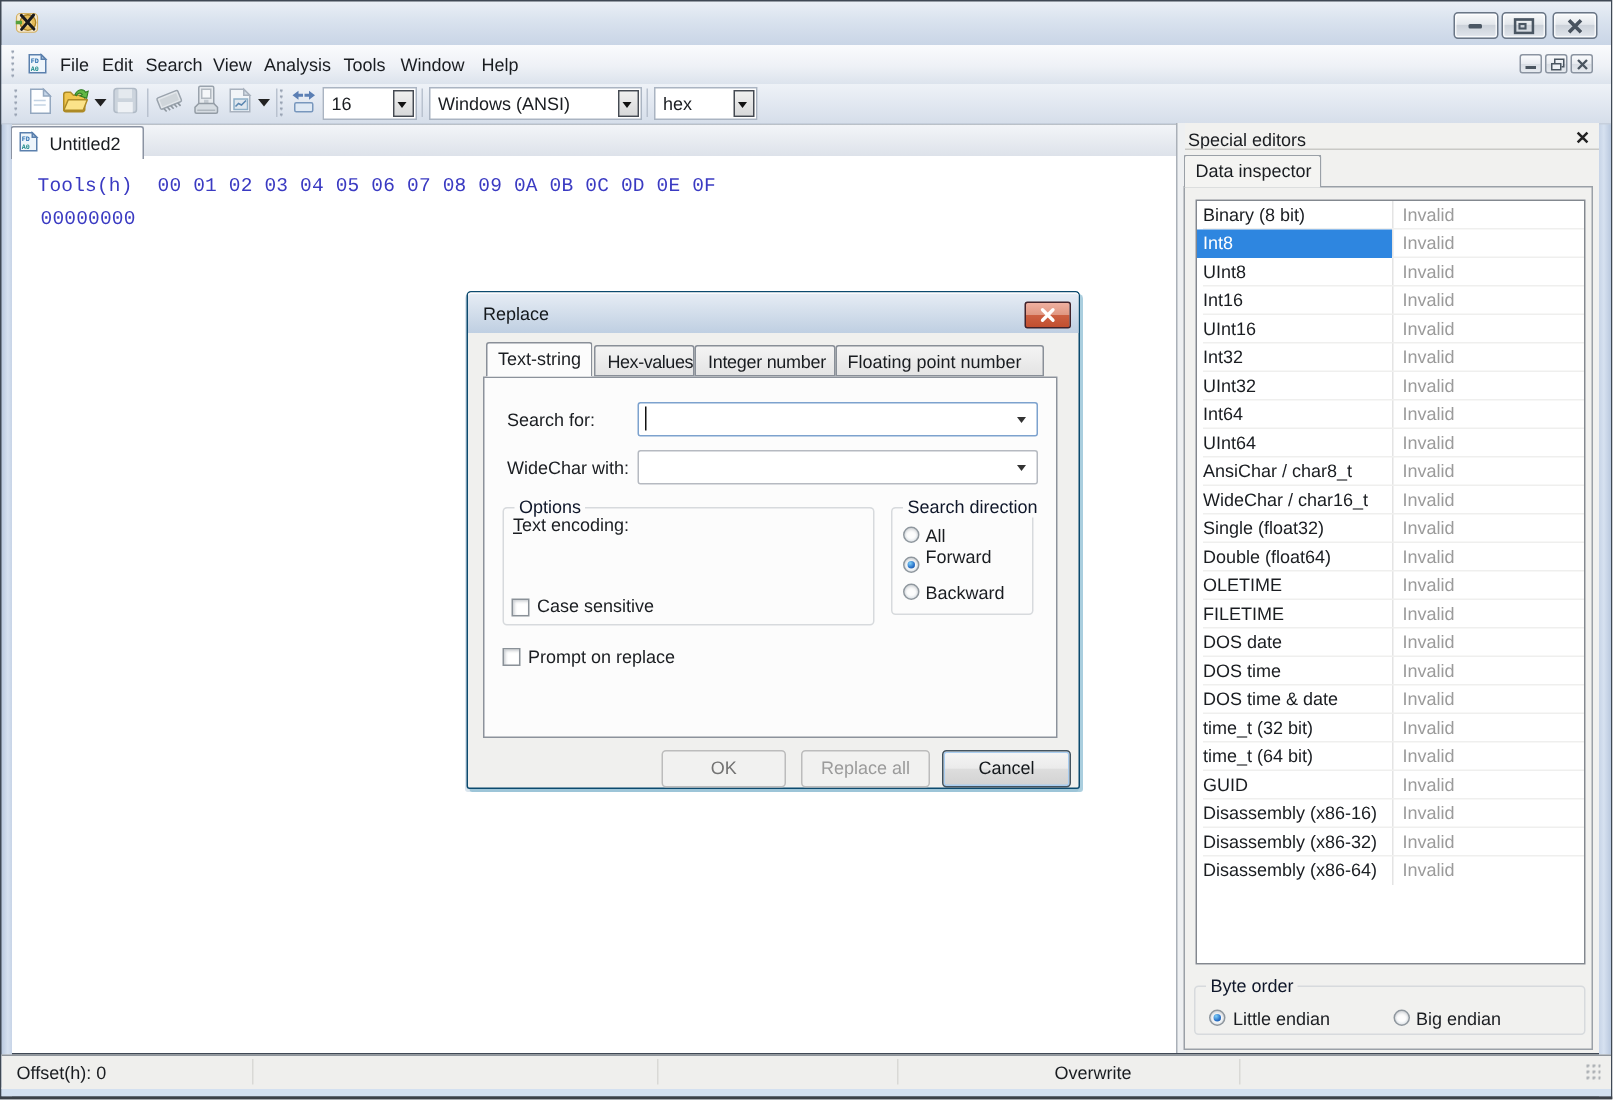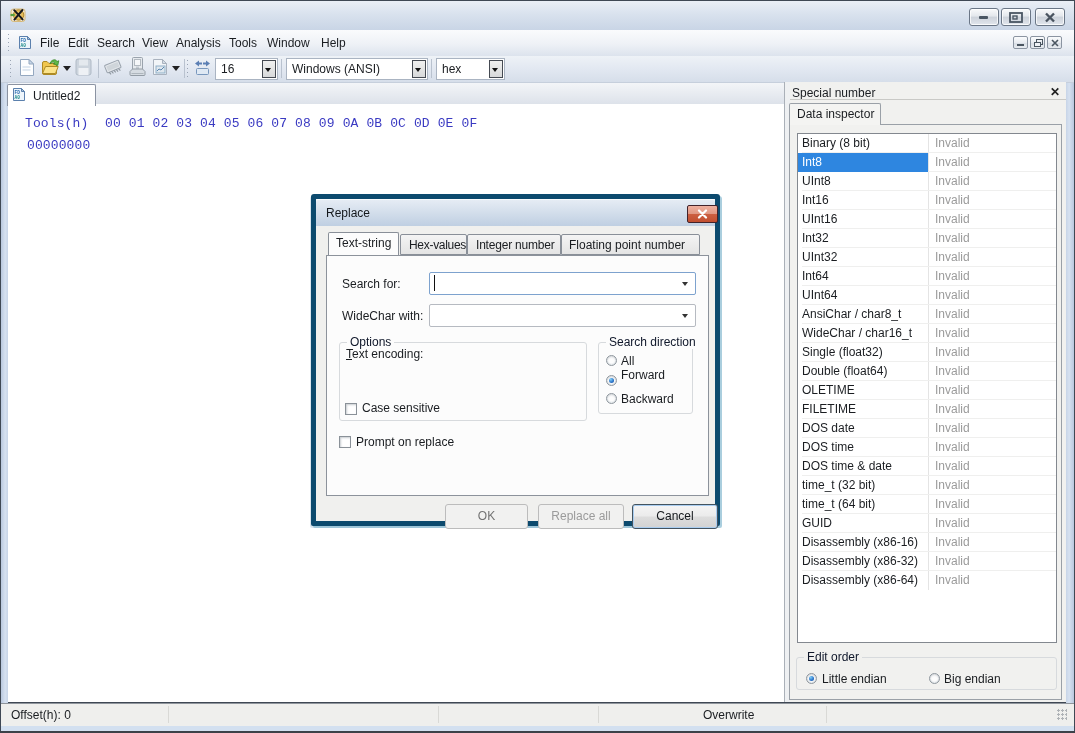--- a/index.html
+++ b/index.html
@@ -167,21 +167,21 @@
  <text x="2.5" y="12" font-size="4.5" font-family="Liberation Mono" fill="#1d8a8a" font-weight="bold">A0</text>
 </svg>
 <div class="tx" style="left:33px;top:89px;">Untitled2</div>
 <div class="tx mono" style="left:25px;top:116px;">Tools(h)</div>
 <div class="tx mono" style="left:105px;top:116px;">00 01 02 03 04 05 06 07 08 09 0A 0B 0C 0D 0E 0F</div>
 <div class="tx mono" style="left:27px;top:138px;">00000000</div>
 
 <div class="a" style="left:784px;top:82px;width:6px;height:620px;background:#eef0f2;border-left:1px solid #aab0b8;border-right:1px solid #aab0b8;"></div>
 
 <div class="a" style="left:790px;top:82px;width:276px;height:620px;background:#f1f1ef;"></div>
-<div class="tx" style="left:792px;top:86px;">Special number</div>
+<div class="tx" style="left:792px;top:86px;">Special editors</div>
 <div class="tx" style="left:1050px;top:85px;font-weight:bold;color:#222;">✕</div>
 <div class="a" style="left:790px;top:99px;width:276px;height:1px;background:#c9c9c6;"></div>
 <div class="a" style="left:789px;top:124px;width:273px;height:576px;border:1px solid #9aa0a7;background:#f1f1ef;box-sizing:border-box;"></div>
 <div class="a" style="left:789px;top:103px;width:92px;height:22px;background:#f4f4f2;border:1px solid #9aa0a7;border-bottom:none;box-sizing:border-box;border-radius:2px 2px 0 0;"></div>
 <div class="tx" style="left:797px;top:107px;">Data inspector</div>
 
 <div class="a" style="left:797px;top:133px;width:260px;height:510px;background:#fff;border:1px solid #83888f;box-sizing:border-box;">
  <div class="a" style="left:130px;top:0;width:1px;height:456px;background:#e4e4e4;"></div>
  <div style="padding:0 0 0 4px;">
   <div class="row">Binary (8 bit)<span class="inv">Invalid</span></div>
@@ -205,38 +205,38 @@
   <div class="row">time_t (32 bit)<span class="inv">Invalid</span></div>
   <div class="row">time_t (64 bit)<span class="inv">Invalid</span></div>
   <div class="row">GUID<span class="inv">Invalid</span></div>
   <div class="row">Disassembly (x86-16)<span class="inv">Invalid</span></div>
   <div class="row">Disassembly (x86-32)<span class="inv">Invalid</span></div>
   <div class="row" style="border-bottom:none;">Disassembly (x86-64)<span class="inv">Invalid</span></div>
  </div>
 </div>
 
 <div class="gbox" style="left:796px;top:657px;width:259px;height:31px;background:#f1f1ef;">
- <div class="glab">Edit order</div>
+ <div class="glab">Byte order</div>
  <div class="radio on" style="left:9px;top:15px;"></div>
  <div class="tx" style="left:25px;top:14px;">Little endian</div>
  <div class="radio" style="left:132px;top:15px;"></div>
  <div class="tx" style="left:147px;top:14px;">Big endian</div>
 </div>
 
 <div class="a" style="left:1px;right:1px;top:703px;height:22px;background:#efefed;border-top:1px solid #8f959c;"></div>
 <div class="tx" style="left:11px;top:708px;">Offset(h): 0</div>
 <div class="tx" style="left:703px;top:708px;">Overwrite</div>
 <div class="sep" style="left:168px;top:706px;height:17px;background:#d9d9d6;"></div>
 <div class="sep" style="left:438px;top:706px;height:17px;background:#d9d9d6;"></div>
 <div class="sep" style="left:598px;top:706px;height:17px;background:#d9d9d6;"></div>
 <div class="sep" style="left:826px;top:706px;height:17px;background:#d9d9d6;"></div>
 <div class="a" style="left:1057px;top:709px;width:10px;height:12px;background-image:radial-gradient(circle at 1.5px 1.5px,#aeb2b6 1px,rgba(0,0,0,0) 1.2px);background-size:4px 4px;"></div>
 <div class="a" style="left:0;bottom:0;width:100%;height:2px;background:#3c4148;"></div>
 
-<div class="a" style="left:311px;top:194px;width:409px;height:332px;box-sizing:border-box;background:#f0f0ee;border:5px solid #0c4a6e;border-radius:3px 3px 2px 2px;box-shadow:2px 2px 0 rgba(125,180,205,.65), -1px 2px 0 rgba(150,180,205,.35);">
+<div class="a" style="left:311px;top:194px;width:409px;height:332px;box-sizing:border-box;background:#f0f0ee;border:1px solid #0c4a6e;border-radius:3px 3px 2px 2px;box-shadow:2px 2px 0 rgba(125,180,205,.65), -1px 2px 0 rgba(150,180,205,.35);">
  <div class="a" style="left:0;top:0;right:0;height:27px;background:linear-gradient(#e7edf5,#d3deeb 50%,#bfcfe2);border-radius:2px 2px 0 0;box-shadow:inset 0 1px 0 #f8fafc;"></div>
  <div class="tx" style="left:10px;top:7px;color:#14181c;">Replace</div>
  <div class="a" style="left:371px;top:6px;width:29px;height:16px;border:1px solid #41232b;border-radius:2px;background:linear-gradient(#efb0a0,#e09883 48%,#cc5f41 52%,#c14f30);">
       <svg class="a" style="left:9px;top:3px" width="11" height="10" viewBox="0 0 11 10">
         <path d="M2 1.5 L9 8.5 M9 1.5 L2 8.5" stroke="#fff" stroke-width="2.2" stroke-linecap="round"></path>
       </svg>
     </div>
 
  <div class="a" style="left:84px;top:35px;width:67px;height:21px;border:1px solid #898f98;background:linear-gradient(#f4f4f4,#e4e4e4);box-sizing:border-box;border-radius:2px 2px 0 0;"></div>
  <div class="a" style="left:151px;top:35px;width:94px;height:21px;border:1px solid #898f98;background:linear-gradient(#f4f4f4,#e4e4e4);box-sizing:border-box;border-radius:2px 2px 0 0;"></div>

